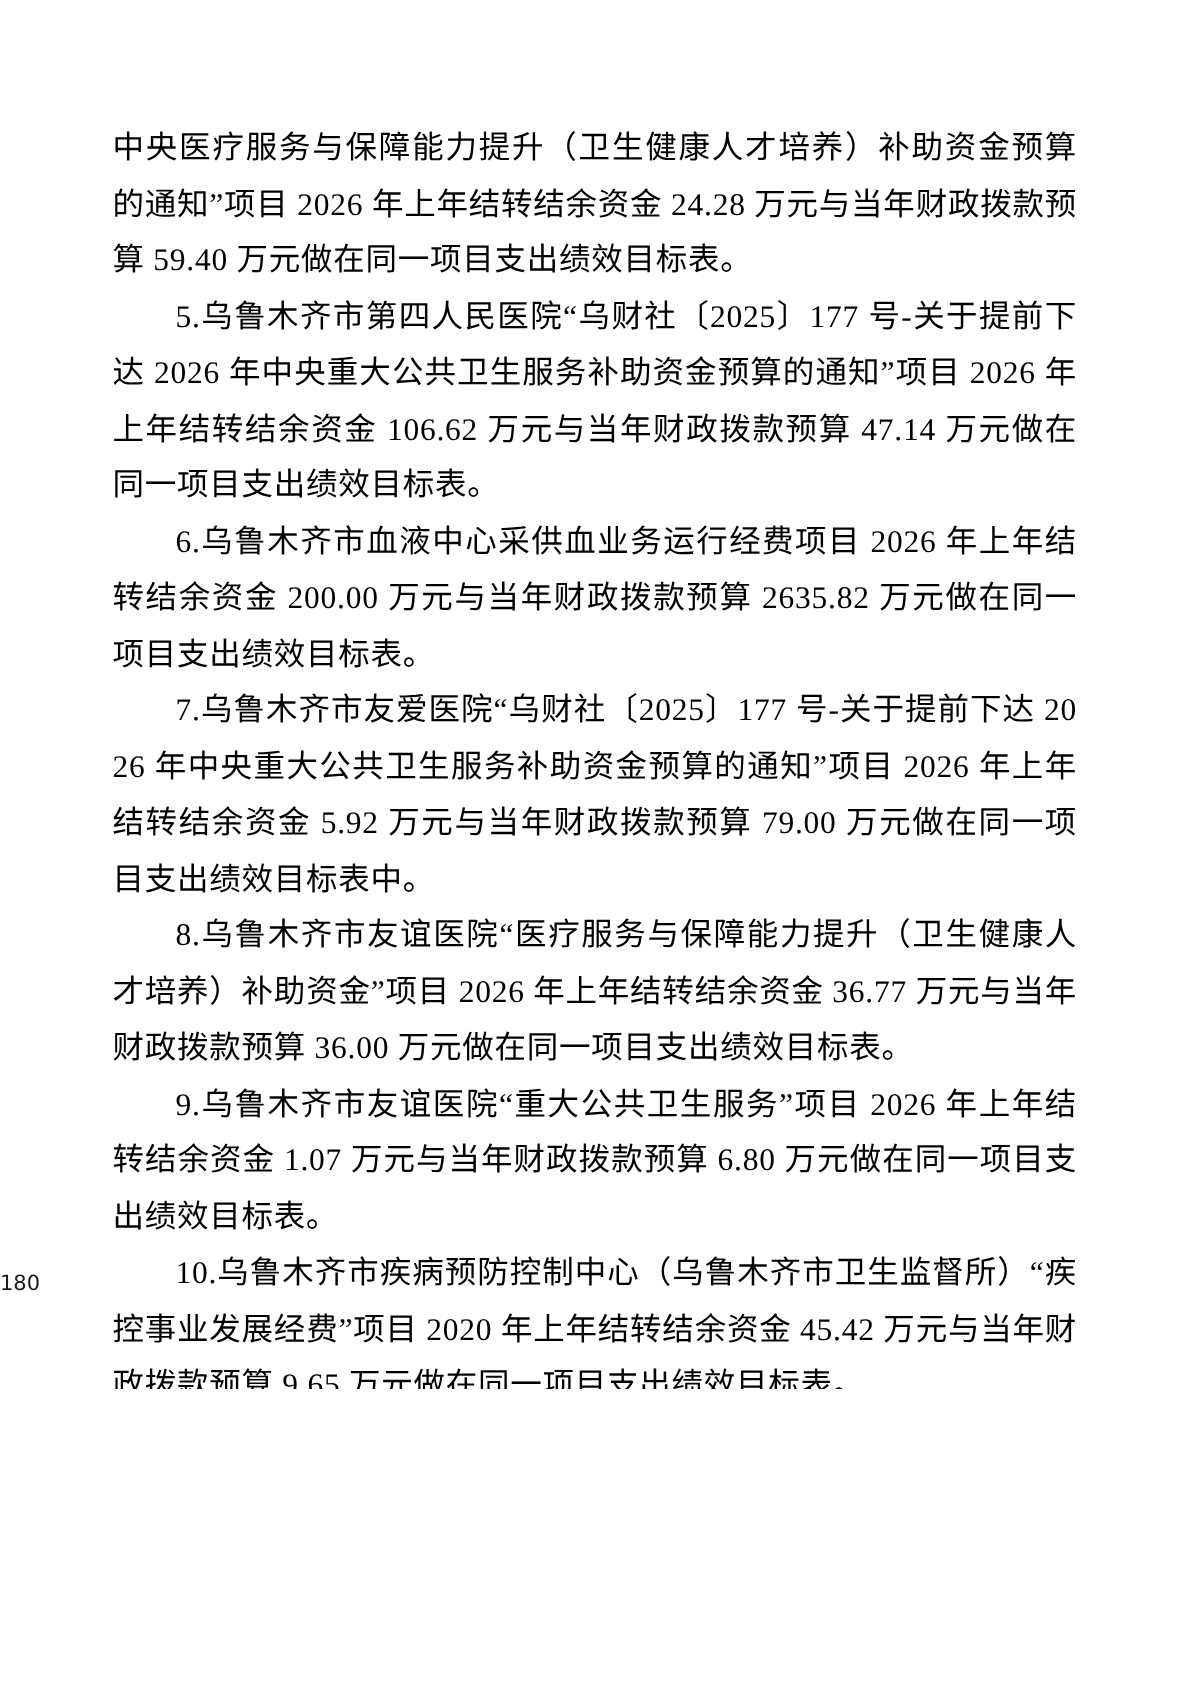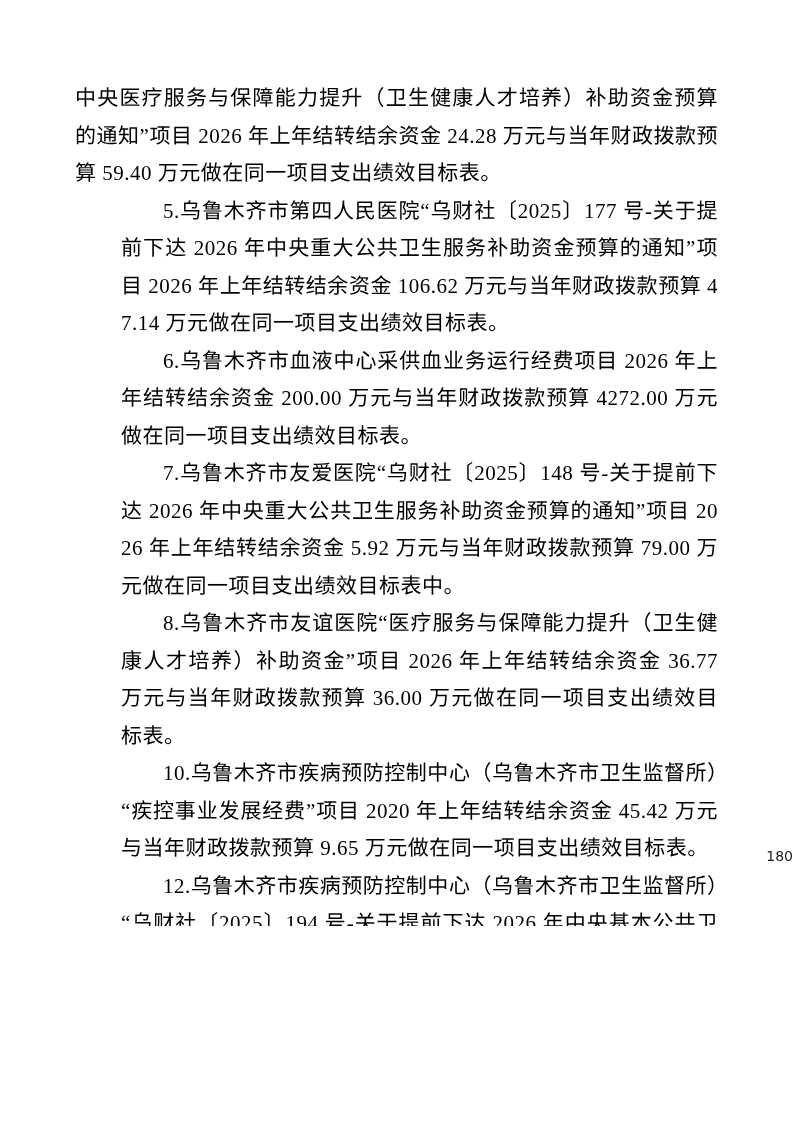--- a/index.html
+++ b/index.html
@@ -23,43 +23,43 @@
     margin: 0;
     padding: 0;
     font-size: 21px;
     line-height: 37.5px;
     text-align: justify;
     letter-spacing: 0.5px;
     word-break: break-all;
   }
   .body-text p.para.indent {
     text-indent: 2em;
-    margin-left: 46px;
   }
   .page-footer {
     position: absolute;
     left: 0;
     bottom: 62px;
     width: 100%;
-    text-align: right;
+    text-align: left;
     font-family: "DejaVu Sans", "Liberation Sans", sans-serif;
     font-size: 14px;
     color: #1a1a1a;
   }
 </style>
 </head>
 <body>
 
 <main class="page">
   <section class="body-text">
     <p class="para">中央医疗服务与保障能力提升（卫生健康人才培养）补助资金预算的通知”项目 2026 年上年结转结余资金 24.28 万元与当年财政拨款预算 59.40 万元做在同一项目支出绩效目标表。</p>
     <p class="para indent">5.乌鲁木齐市第四人民医院“乌财社〔2025〕177 号-关于提前下达 2026 年中央重大公共卫生服务补助资金预算的通知”项目 2026 年上年结转结余资金 106.62 万元与当年财政拨款预算 47.14 万元做在同一项目支出绩效目标表。</p>
-    <p class="para indent">6.乌鲁木齐市血液中心采供血业务运行经费项目 2026 年上年结转结余资金 200.00 万元与当年财政拨款预算 4272.00 万元做在同一项目支出绩效目标表。</p>
-    <p class="para indent">7.乌鲁木齐市友爱医院“乌财社〔2025〕148 号-关于提前下达 2026 年中央重大公共卫生服务补助资金预算的通知”项目 2026 年上年结转结余资金 5.92 万元与当年财政拨款预算 79.00 万元做在同一项目支出绩效目标表中。</p>
+    <p class="para indent">6.乌鲁木齐市血液中心采供血业务运行经费项目 2026 年上年结转结余资金 200.00 万元与当年财政拨款预算 2635.82 万元做在同一项目支出绩效目标表。</p>
+    <p class="para indent">7.乌鲁木齐市友爱医院“乌财社〔2025〕177 号-关于提前下达 2026 年中央重大公共卫生服务补助资金预算的通知”项目 2026 年上年结转结余资金 5.92 万元与当年财政拨款预算 79.00 万元做在同一项目支出绩效目标表中。</p>
     <p class="para indent">8.乌鲁木齐市友谊医院“医疗服务与保障能力提升（卫生健康人才培养）补助资金”项目 2026 年上年结转结余资金 36.77 万元与当年财政拨款预算 36.00 万元做在同一项目支出绩效目标表。</p>
+    <p class="para indent">9.乌鲁木齐市友谊医院“重大公共卫生服务”项目 2026 年上年结转结余资金 1.07 万元与当年财政拨款预算 6.80 万元做在同一项目支出绩效目标表。</p>
     <p class="para indent">10.乌鲁木齐市疾病预防控制中心（乌鲁木齐市卫生监督所）“疾控事业发展经费”项目 2020 年上年结转结余资金 45.42 万元与当年财政拨款预算 9.65 万元做在同一项目支出绩效目标表。</p>
     <p class="para indent">12.乌鲁木齐市疾病预防控制中心（乌鲁木齐市卫生监督所）“乌财社〔2025〕194 号-关于提前下达 2026 年中央基本公共卫生服务补助资金预算的通知”项目 2026 年上年结转结余资金 2.05 万元与当年财政拨款预算 116.30 万元做在同一</p>
   </section>
 
   <footer class="page-footer">
     <span>180</span>
   </footer>
 </main>
 
 </body></html>

